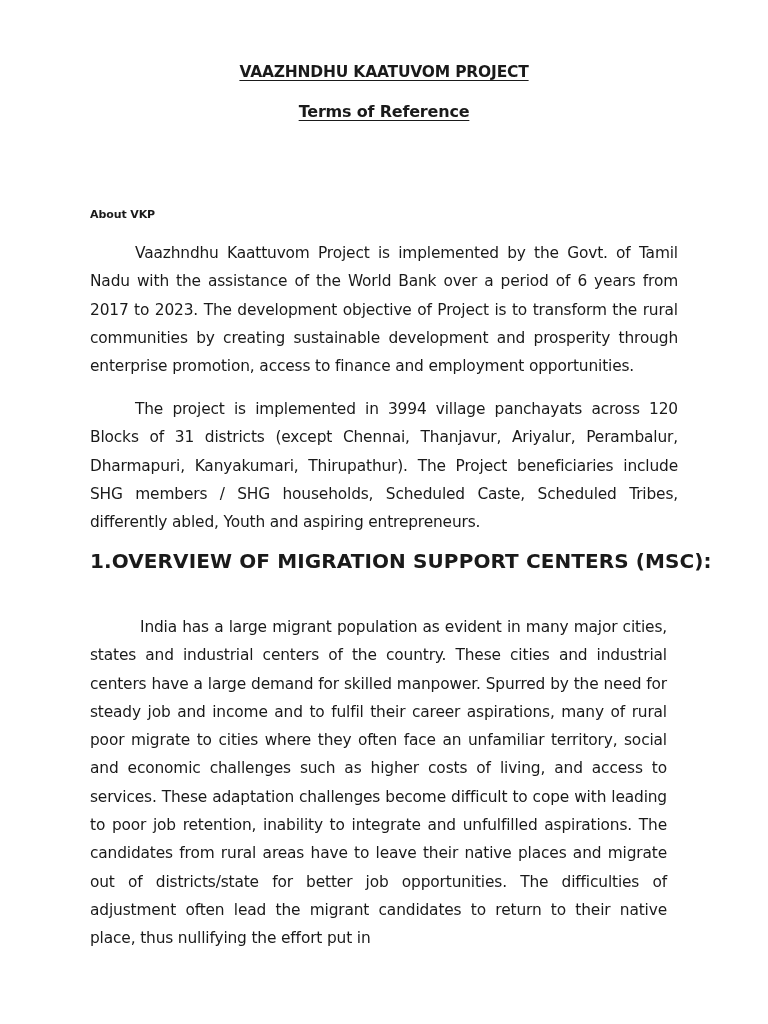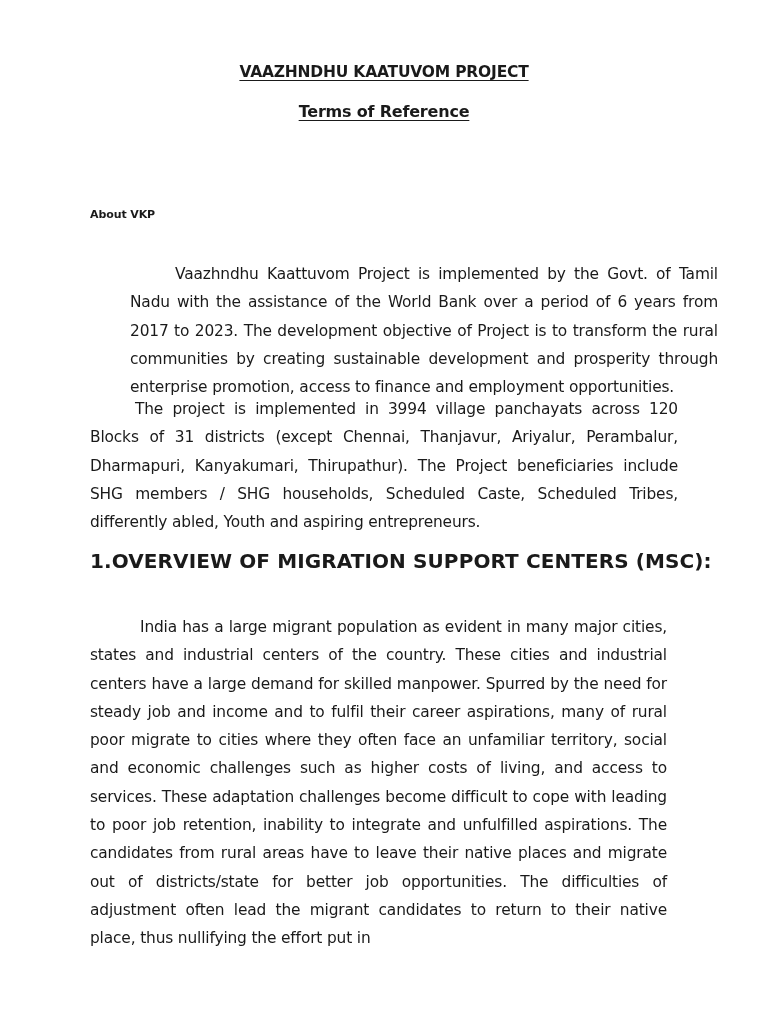--- a/index.html
+++ b/index.html
@@ -41,21 +41,21 @@
       left: 90px;
       font-size: 15.4px;
       line-height: 28.3px;
       text-align: justify;
       text-indent: 45px;
       letter-spacing: -0.15px;
       margin: 0;
     }
     .para.last-left { text-align-last: left; }
     .p1 { top: 137px; width: 600px; }
-    .p2 { top: 260px; width: 588px; margin-left: 40px; }
+    .p2 { top: 239px; width: 588px; }
     .p3 { top: 395px; width: 588px; }
     .p4 { top: 613px; width: 577px; text-indent: 50px; }
     .heading {
       position: absolute;
       left: 90px;
       font-weight: bold;
       font-size: 11px;
       letter-spacing: -0.1px;
       margin: 0;
     }

